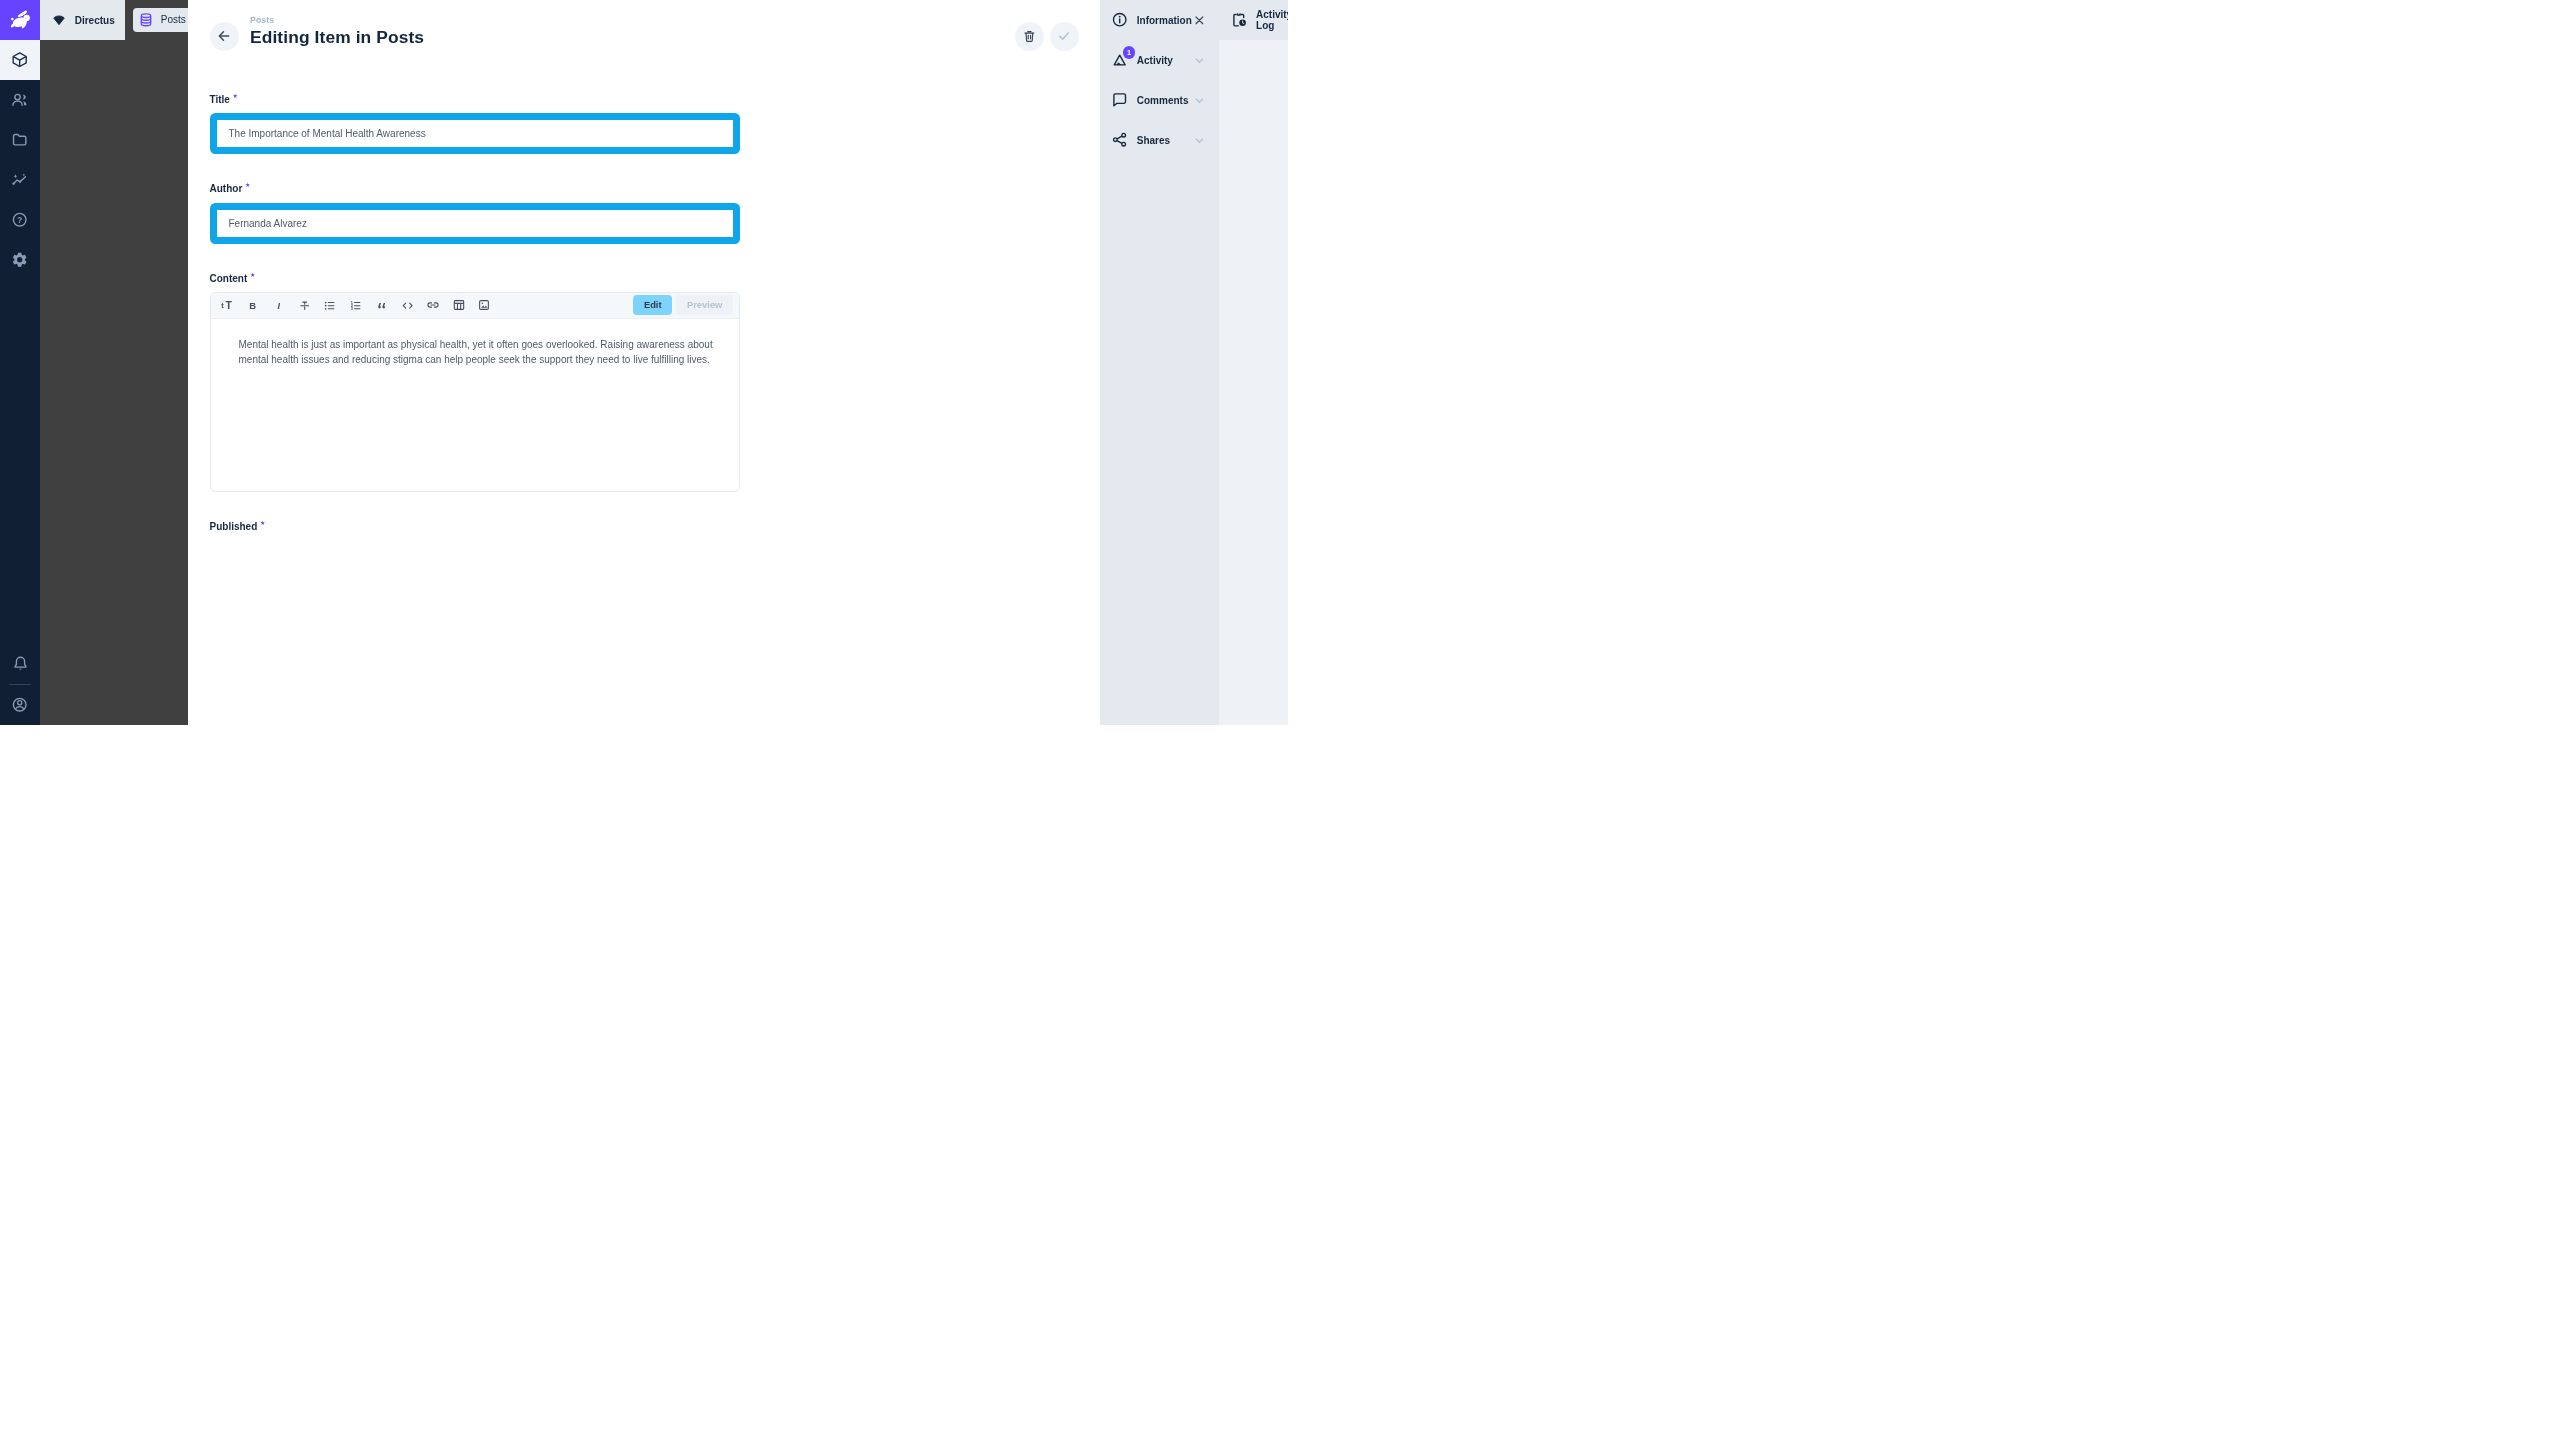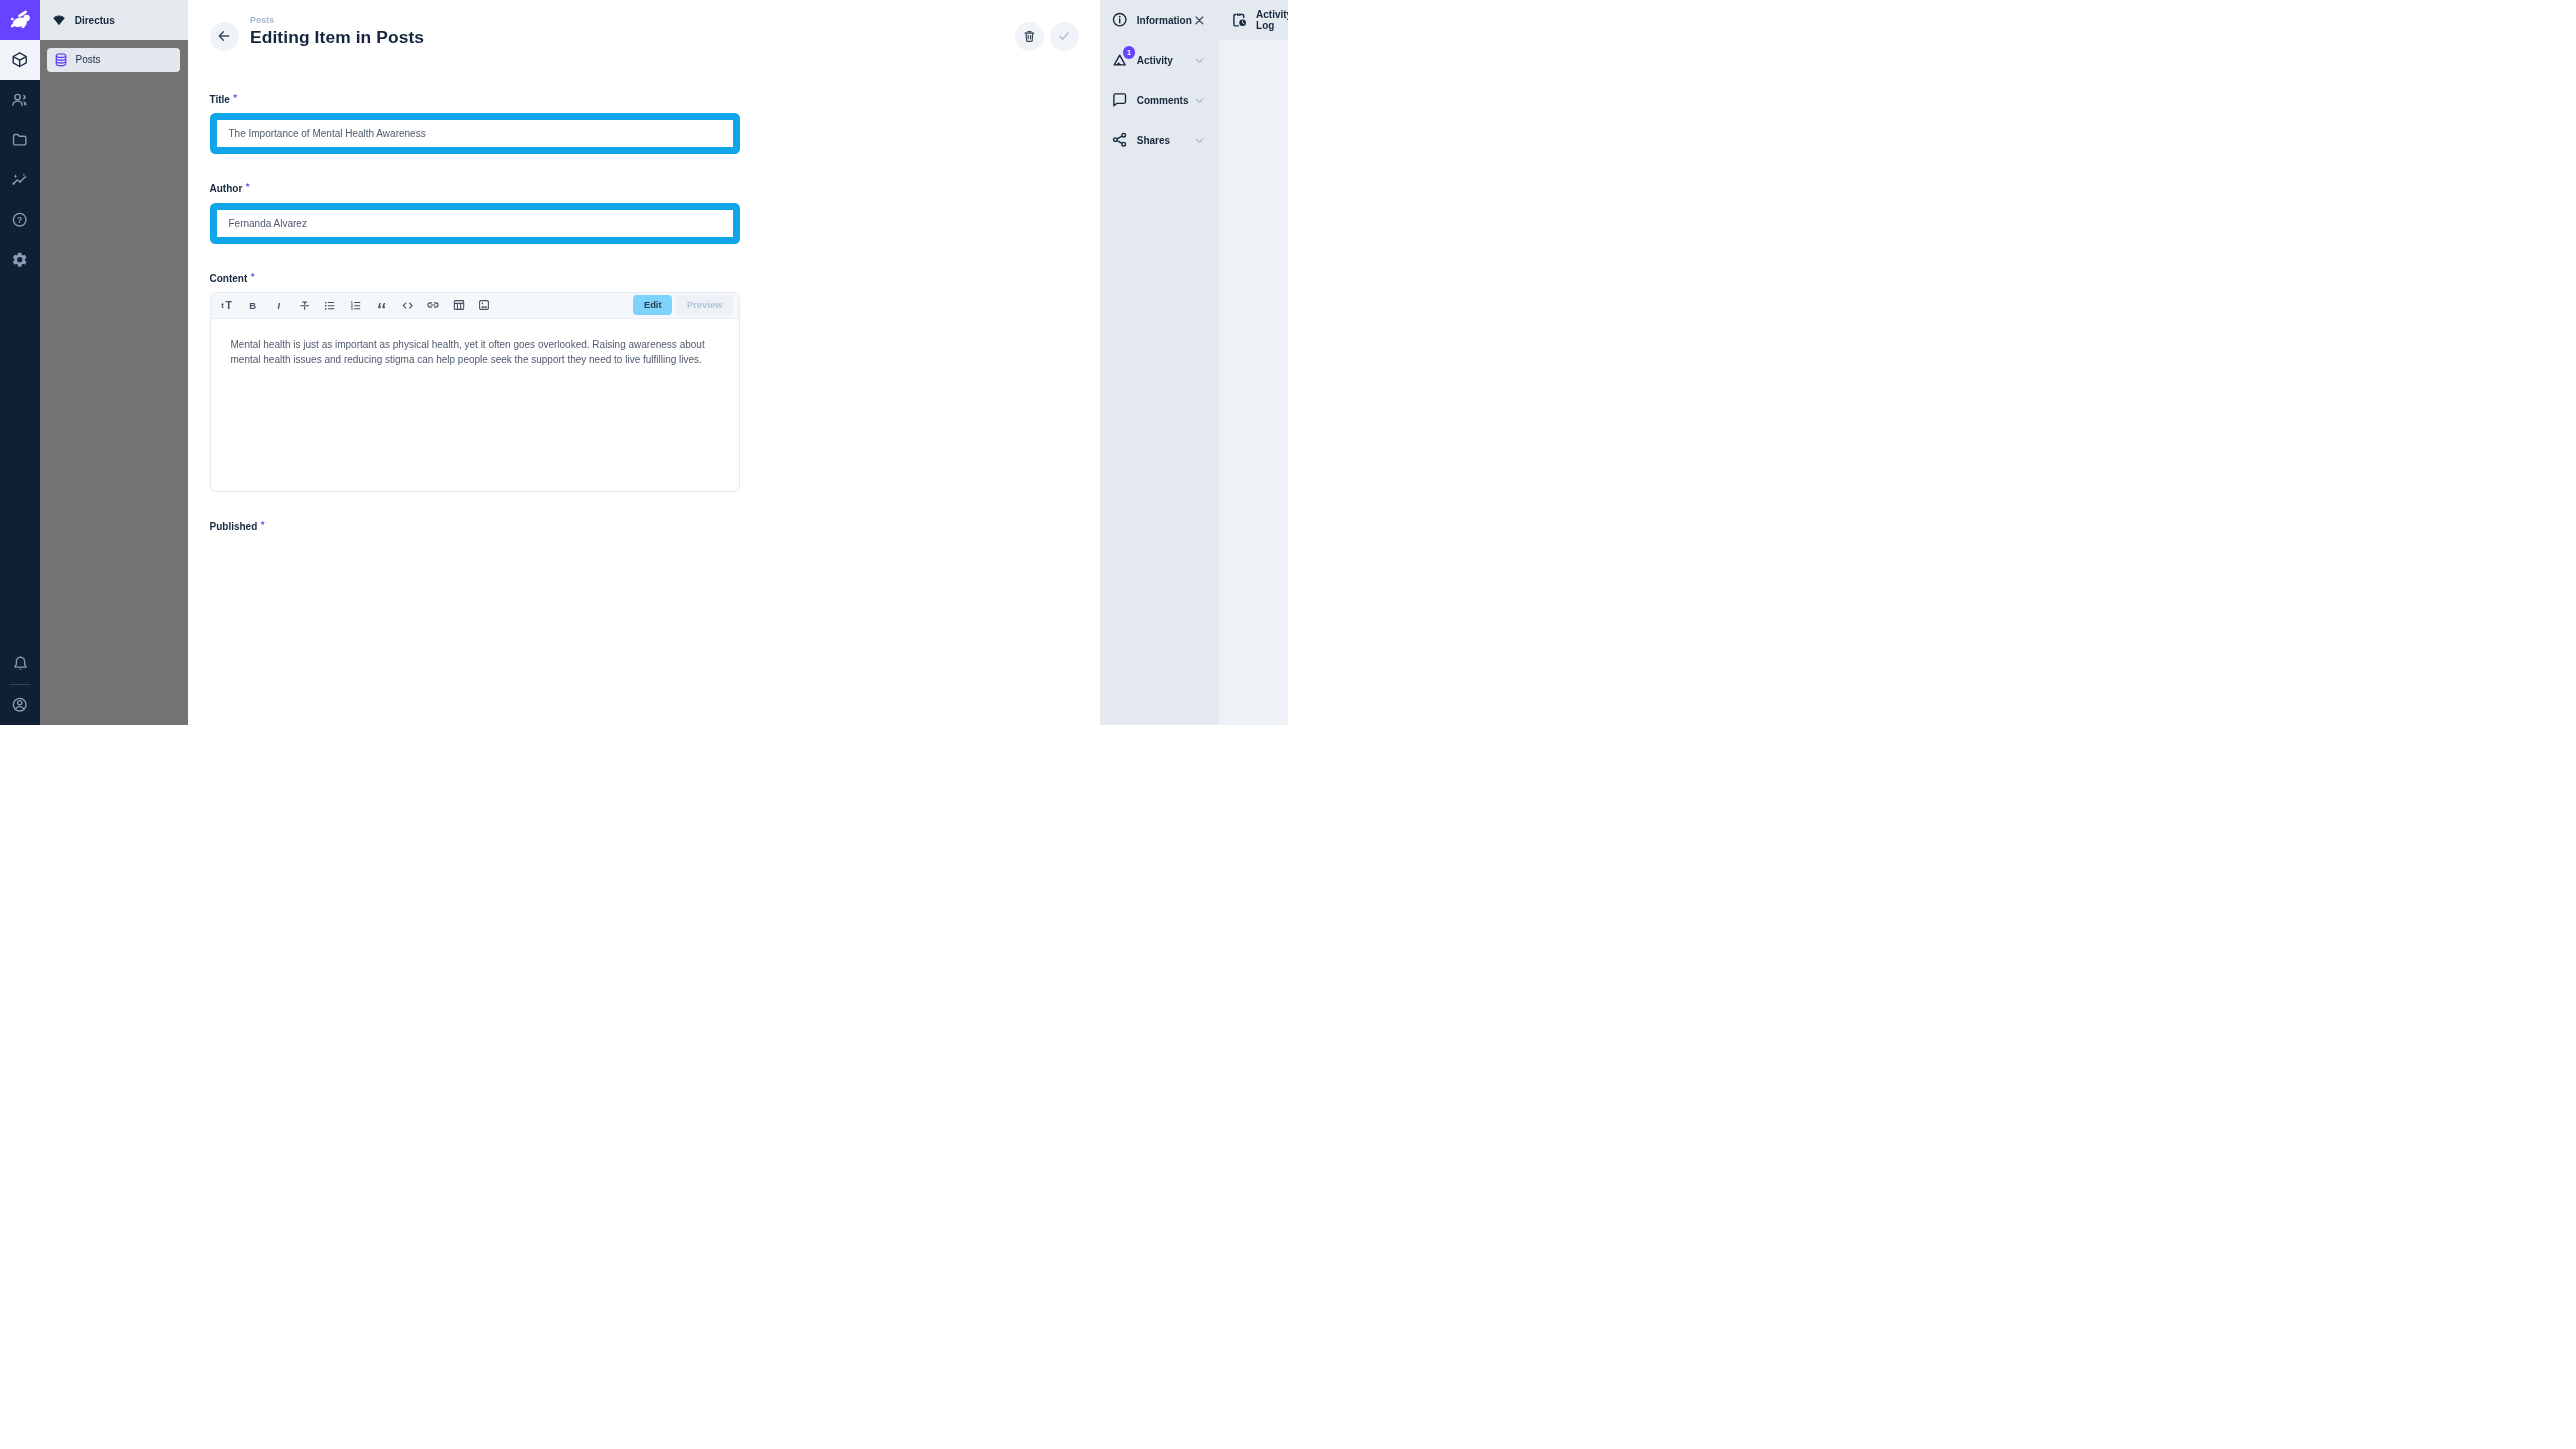--- a/index.html
+++ b/index.html
@@ -9,21 +9,21 @@
 
   
   .module-bar { width:40px; background:#101f33; display:flex; flex-direction:column; flex-shrink:0; }
   .mb-btn { width:40px; height:40px; display:flex; align-items:center; justify-content:center; cursor:pointer; }
   .mb-logo { background:#6644ff; }
   .mb-active { background:#f0f4f8; }
   .mb-spacer { flex:1; }
   .mb-divider { height:1.3px; background:#32435c; margin:0 9.4px; border-radius:0.7px; }
 
   
-  .sidebar { width:148px; background:#737373; flex-shrink:0; display:flex; flex-direction:column; }
+  .sidebar { width:148px; background:#404040; flex-shrink:0; display:flex; flex-direction:row; }
   .project-header { height:40px; background:#e4e9ee; display:flex; align-items:center; padding:0 10.7px 0 12px; gap:8.7px; }
   .project-name { font-size:10px; font-weight:700; color:#16283e; }
   .nav { padding:8px 8px 0 7.4px; }
   .nav-item { height:23.5px; background:#e3e8ee; border-radius:4px; display:flex; align-items:center; gap:6.7px; padding:0 5.4px; cursor:pointer; }
   .nav-item-label { font-size:10px; color:#16283e; }
 
   
   .main { flex:1; background:#fff; position:relative; }
   .back-btn { position:absolute; left:21.5px; top:21.5px; width:29.5px; height:29.5px; border-radius:50%; background:#f0f4f9; display:flex; align-items:center; justify-content:center; cursor:pointer; }
   .crumb-wrap { position:absolute; left:62px; top:15.4px; }
@@ -42,21 +42,21 @@
 
   
   .editor { border:1px solid #e3eaf1; border-radius:5.4px; height:200px; overflow:hidden; background:#fff; }
   .editor-toolbar { height:25.5px; background:#f5f8fb; border-bottom:1px solid #e9eff5; display:flex; align-items:center; padding:0 5.4px; }
   .tool-btn { width:23px; height:20px; display:flex; align-items:center; justify-content:center; border-radius:2.7px; cursor:pointer; gap:0; }
   .tool-btn + .tool-btn { margin-left:2.7px; }
   .tab-group { margin-left:auto; display:flex; gap:4px; }
   .tab { height:20px; border-radius:4px; font-size:9.4px; padding:0 10.7px; line-height:20px; cursor:pointer; }
   .tab-edit { background:#7dd3fc; color:#2f3a4a; font-weight:700; }
   .tab-preview { background:#eef1f5; color:#b3c2d6; font-weight:600; }
-  .editor-body { padding:18px 20px; font-size:10px; line-height:15px; color:#4f5a6b; }
+  .editor-body { padding:18px 0; font-size:10px; line-height:15px; color:#4f5a6b;margin-left:28px; }
 
   
   .right-sidebar { width:188px; background:#eef2f6; flex-shrink:0; display:flex; flex-direction:row; }
   .rs-top { background:#e3e9ef; }
   .rs-row { height:40px; display:flex; align-items:center; padding:0 12.7px 0 11.4px; cursor:pointer; }
   .rs-icon { position:relative; width:17.4px; height:17.4px; flex-shrink:0; }
   .rs-label { font-size:10px; font-weight:700; color:#16283e; margin-left:8px; }
   .rs-control { margin-left:auto; display:flex; align-items:center; }
   .badge { position:absolute; top:-5.4px; right:-6.7px; min-width:12.7px; height:12.7px; border-radius:50%; background:#6644ff; color:#fff; font-size:7.4px; font-weight:700; display:flex; align-items:center; justify-content:center; }
   .rs-flex { flex:1; }

